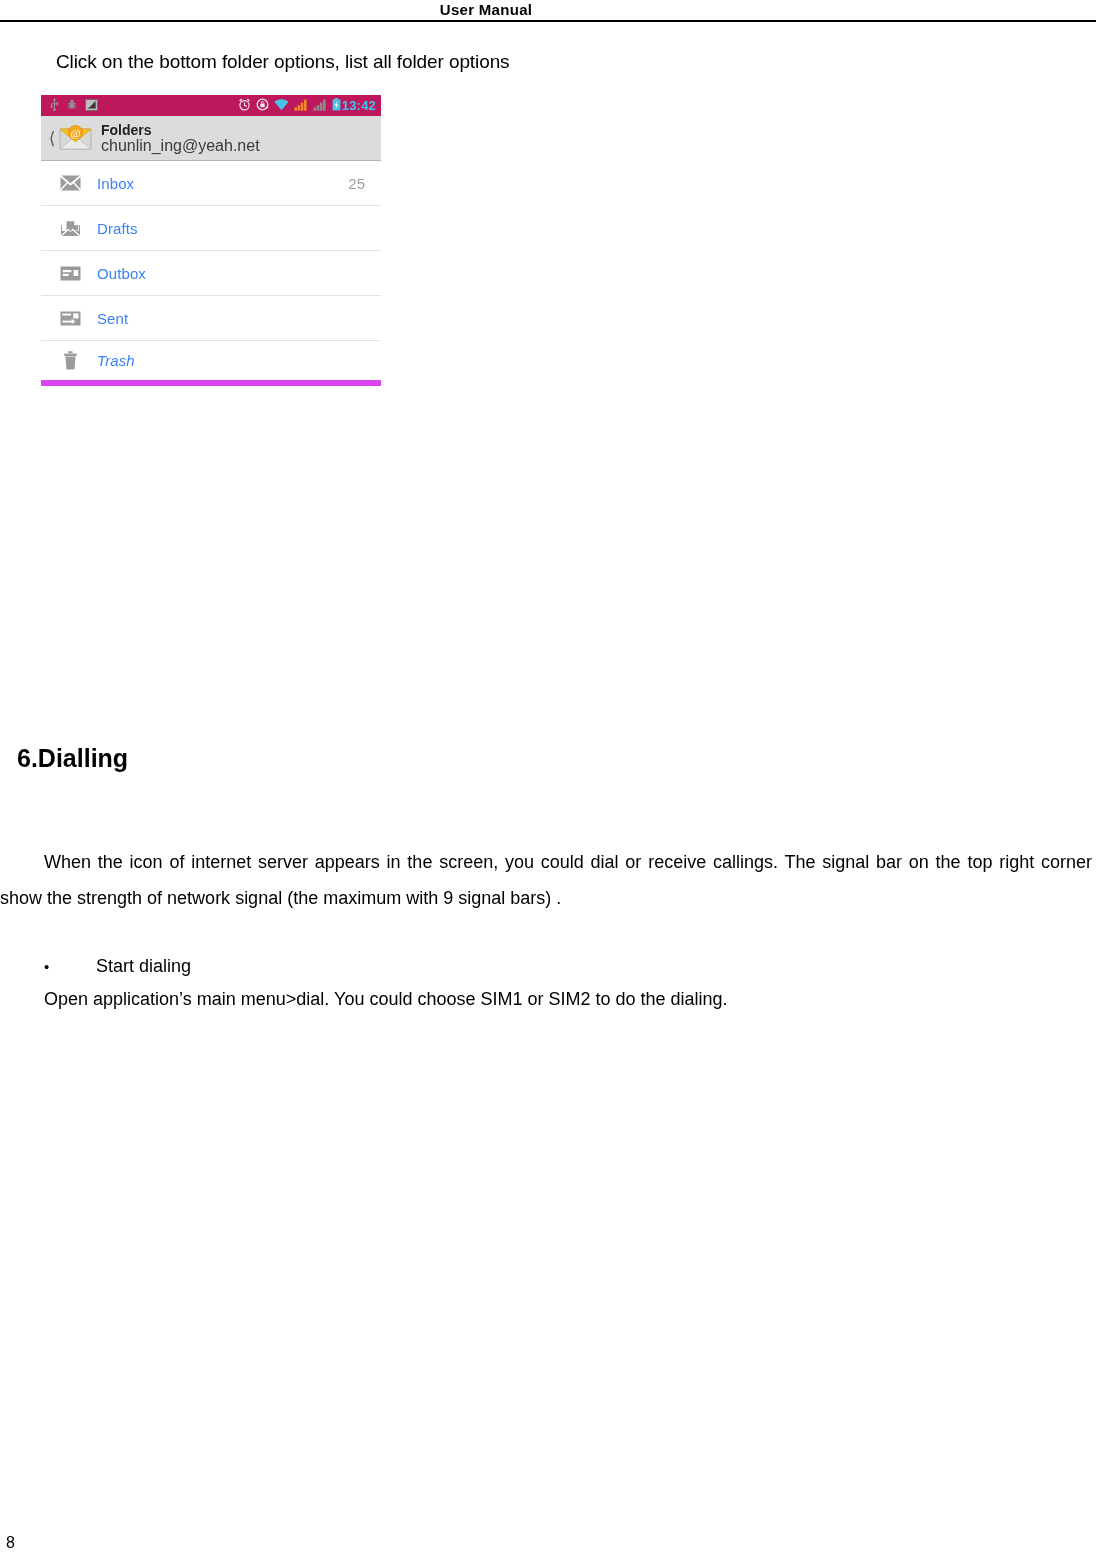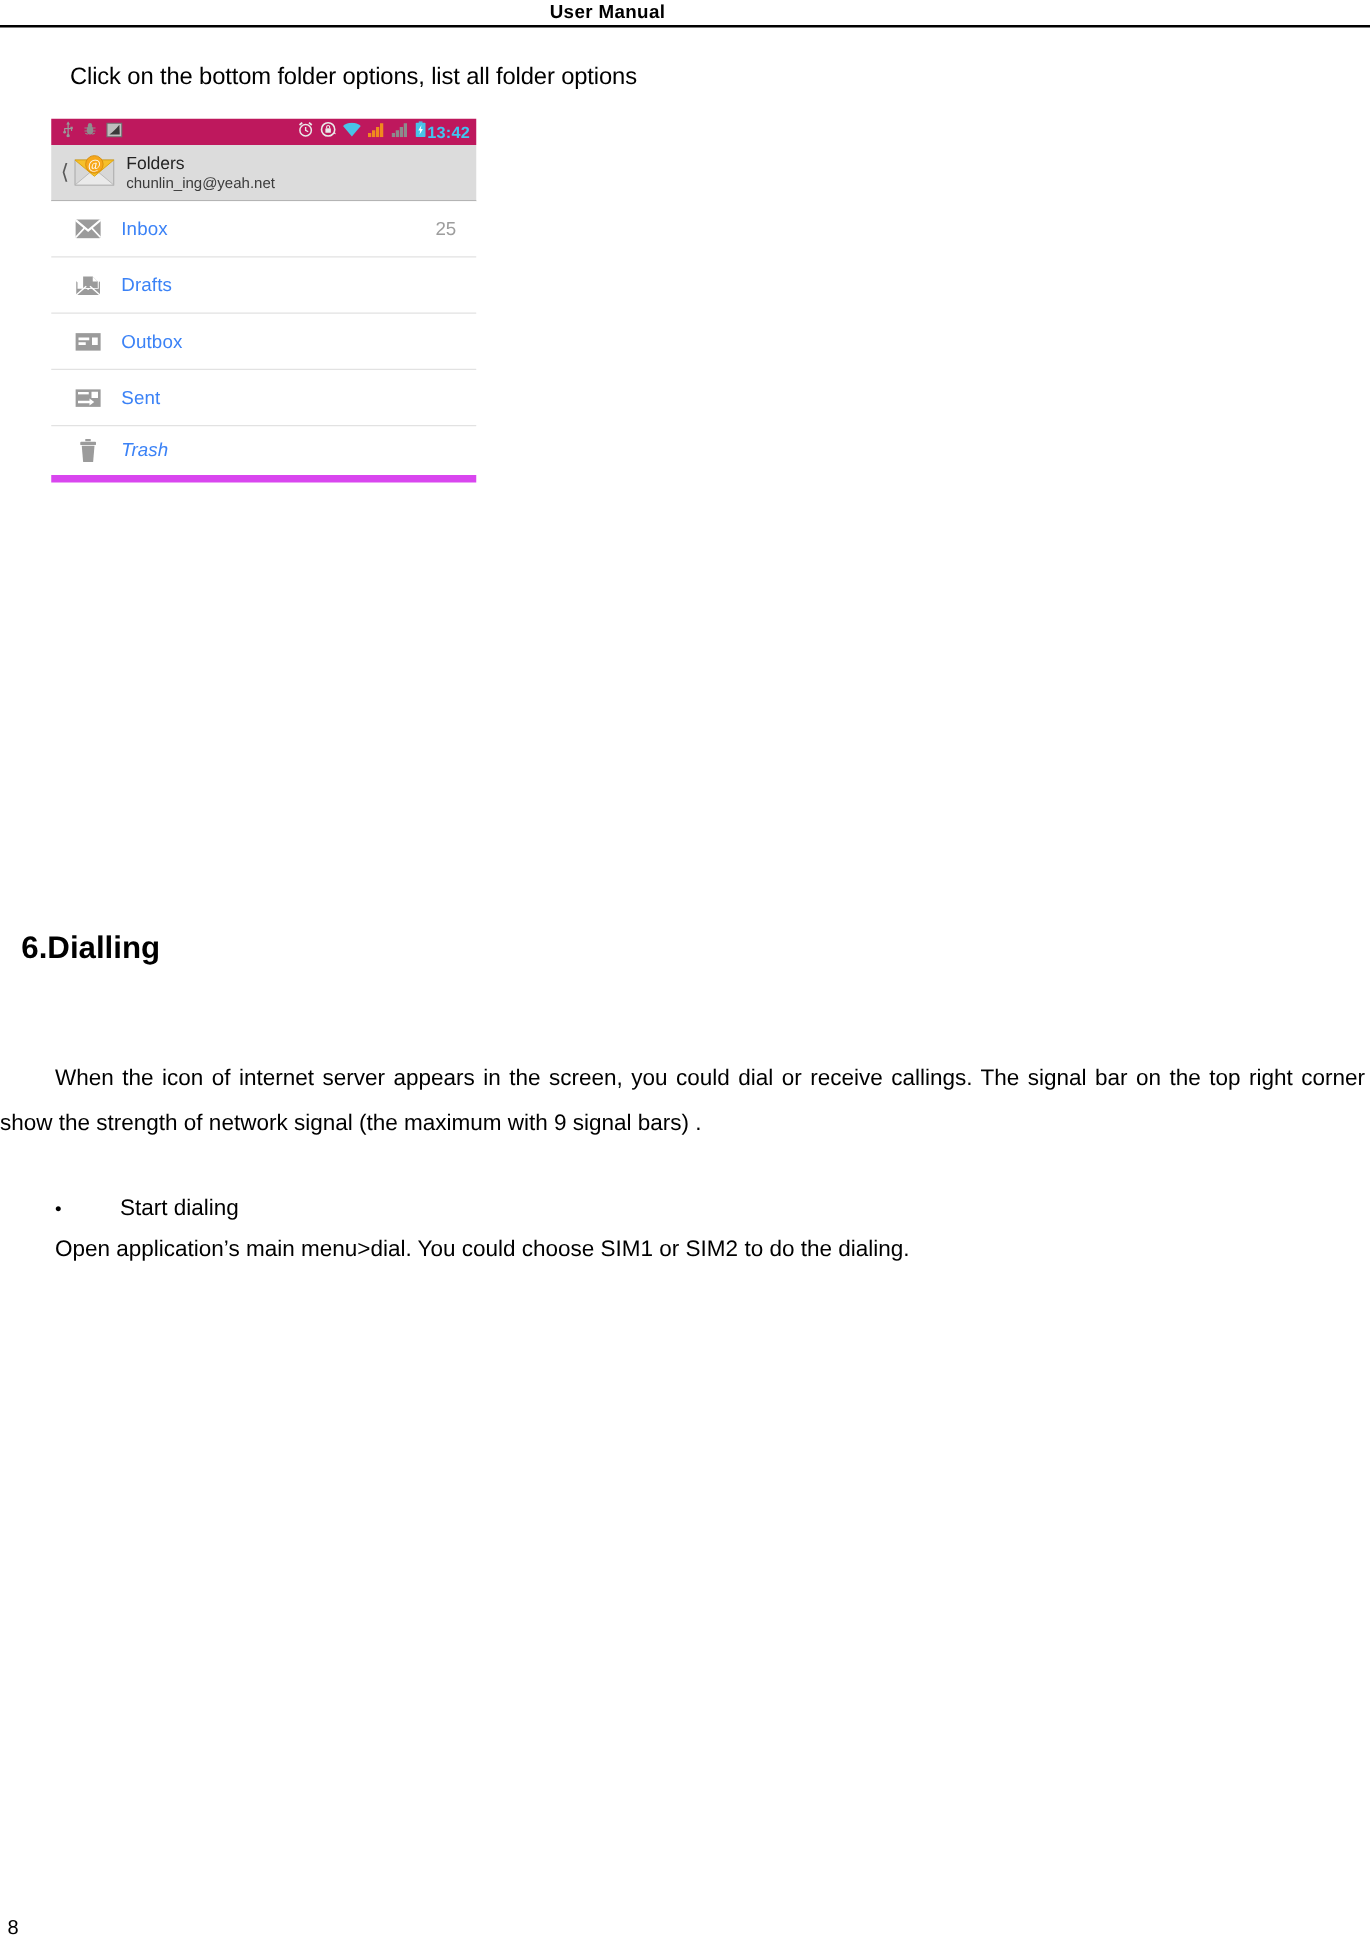--- a/index.html
+++ b/index.html
@@ -103,26 +103,26 @@
     font-size: 17px;
     line-height: 1;
     text-align: center;
     flex: 0 0 auto;
     font-family: "DejaVu Sans", sans-serif;
   }
   .acct-icon { flex: 0 0 auto; margin-right: 9px; }
   .acct-text { display: flex; flex-direction: column; justify-content: center; }
   .acct-title {
     font-size: 14px;
-    font-weight: normal;
+    font-weight: bold;
     color: #232323;
     line-height: 15px;
   }
   .acct-sub {
-    font-size: 12px;
+    font-size: 16px;
     color: #3b3b3b;
     line-height: 14px;
     margin-top: 1px;
   }
 
   
   .folder-list { background: #ffffff; }
   .folder-row {
     height: 45px;
     display: flex;

